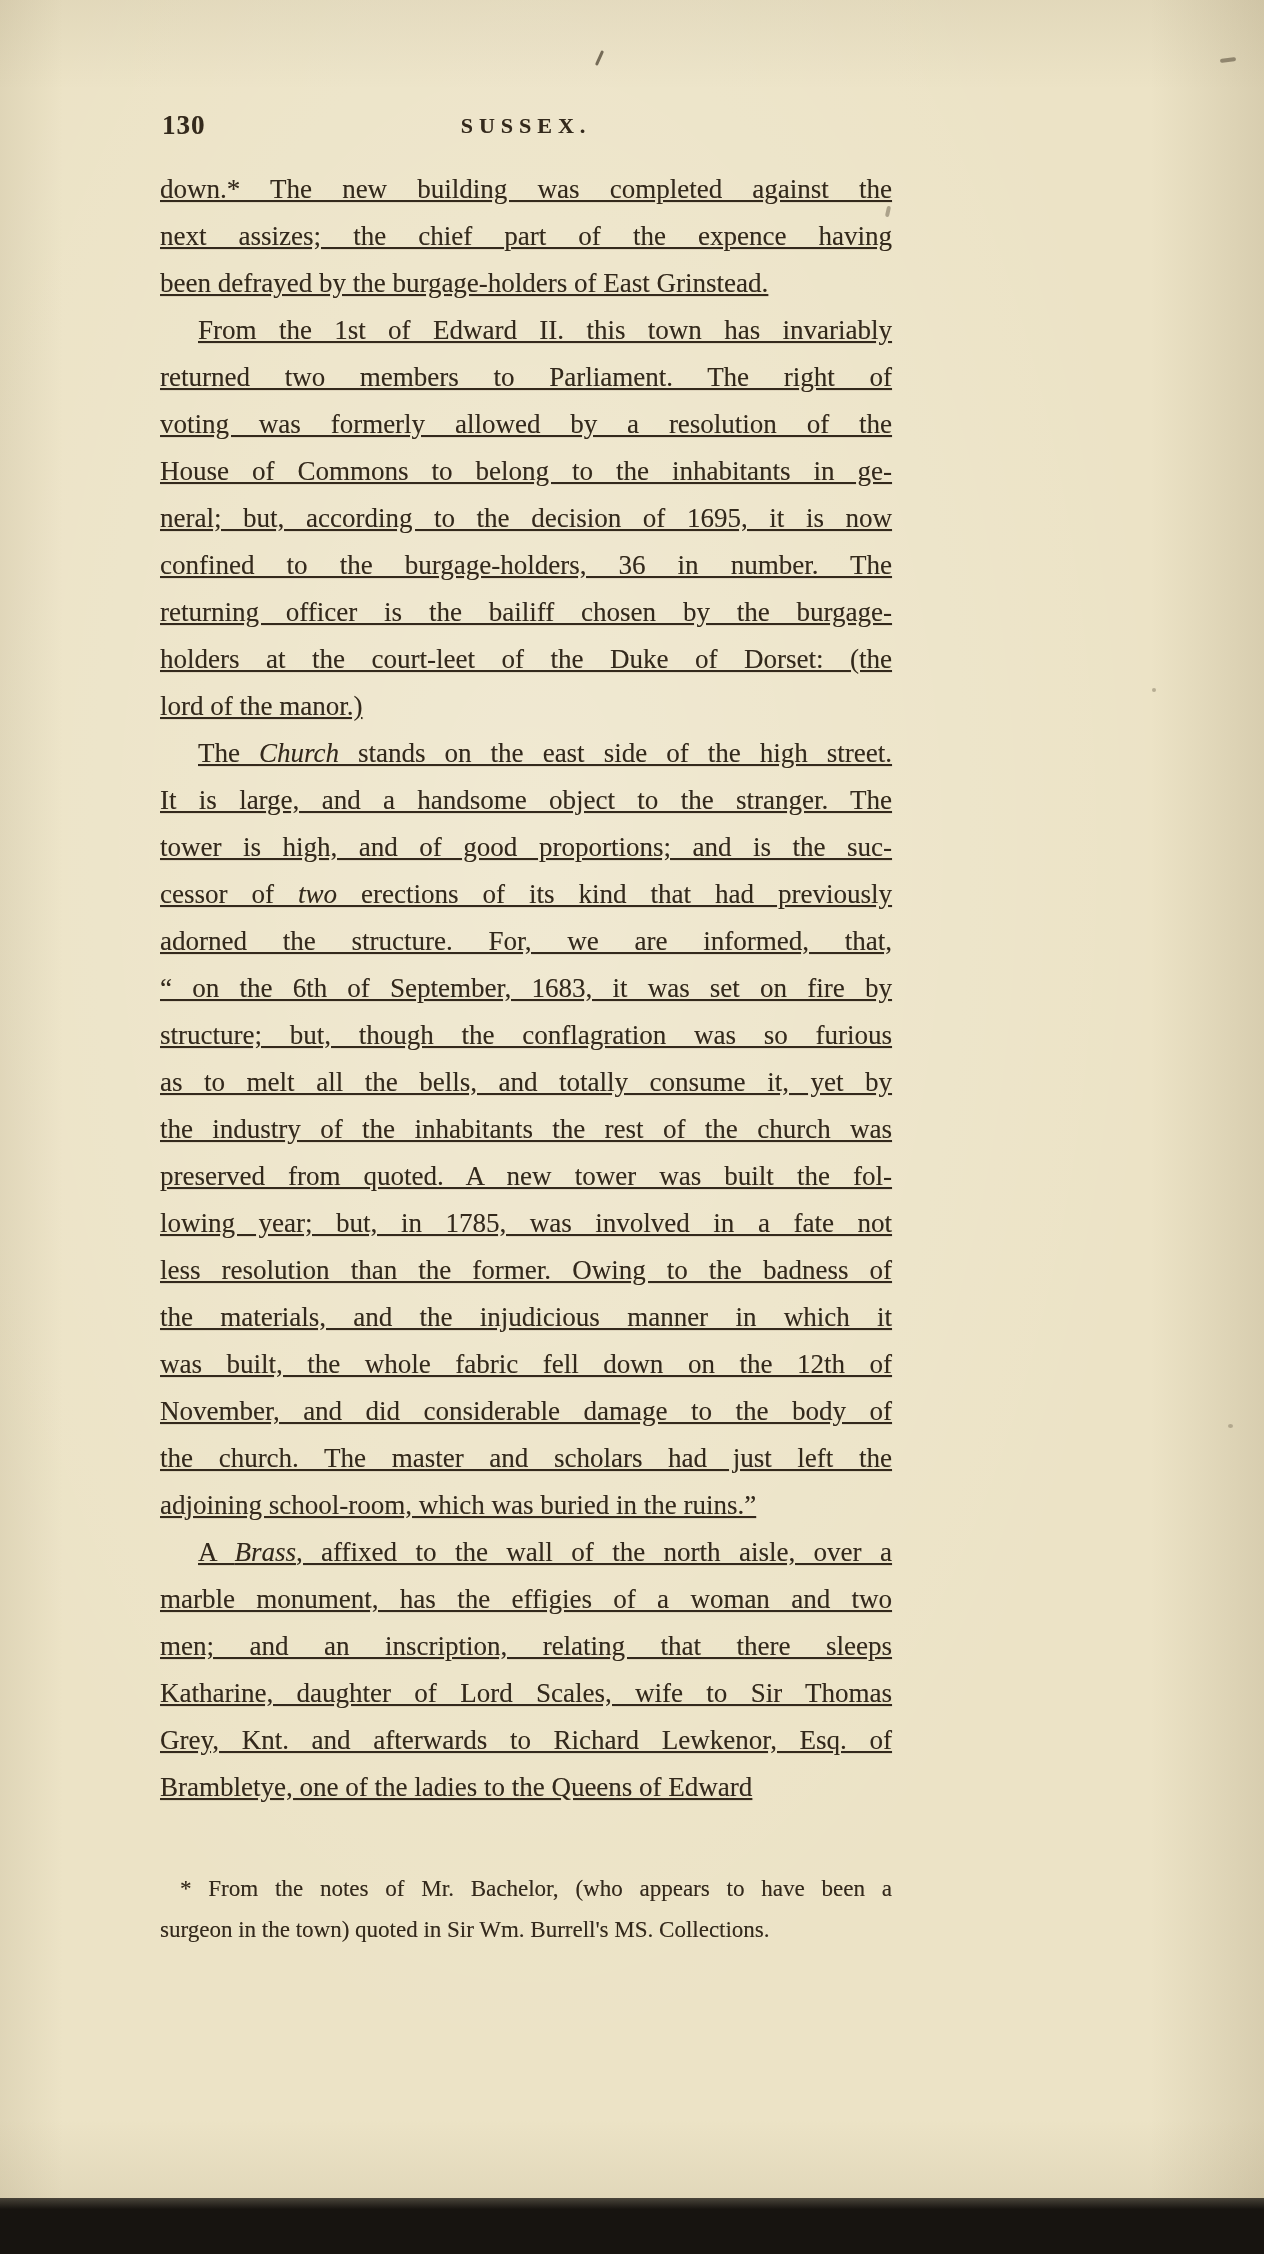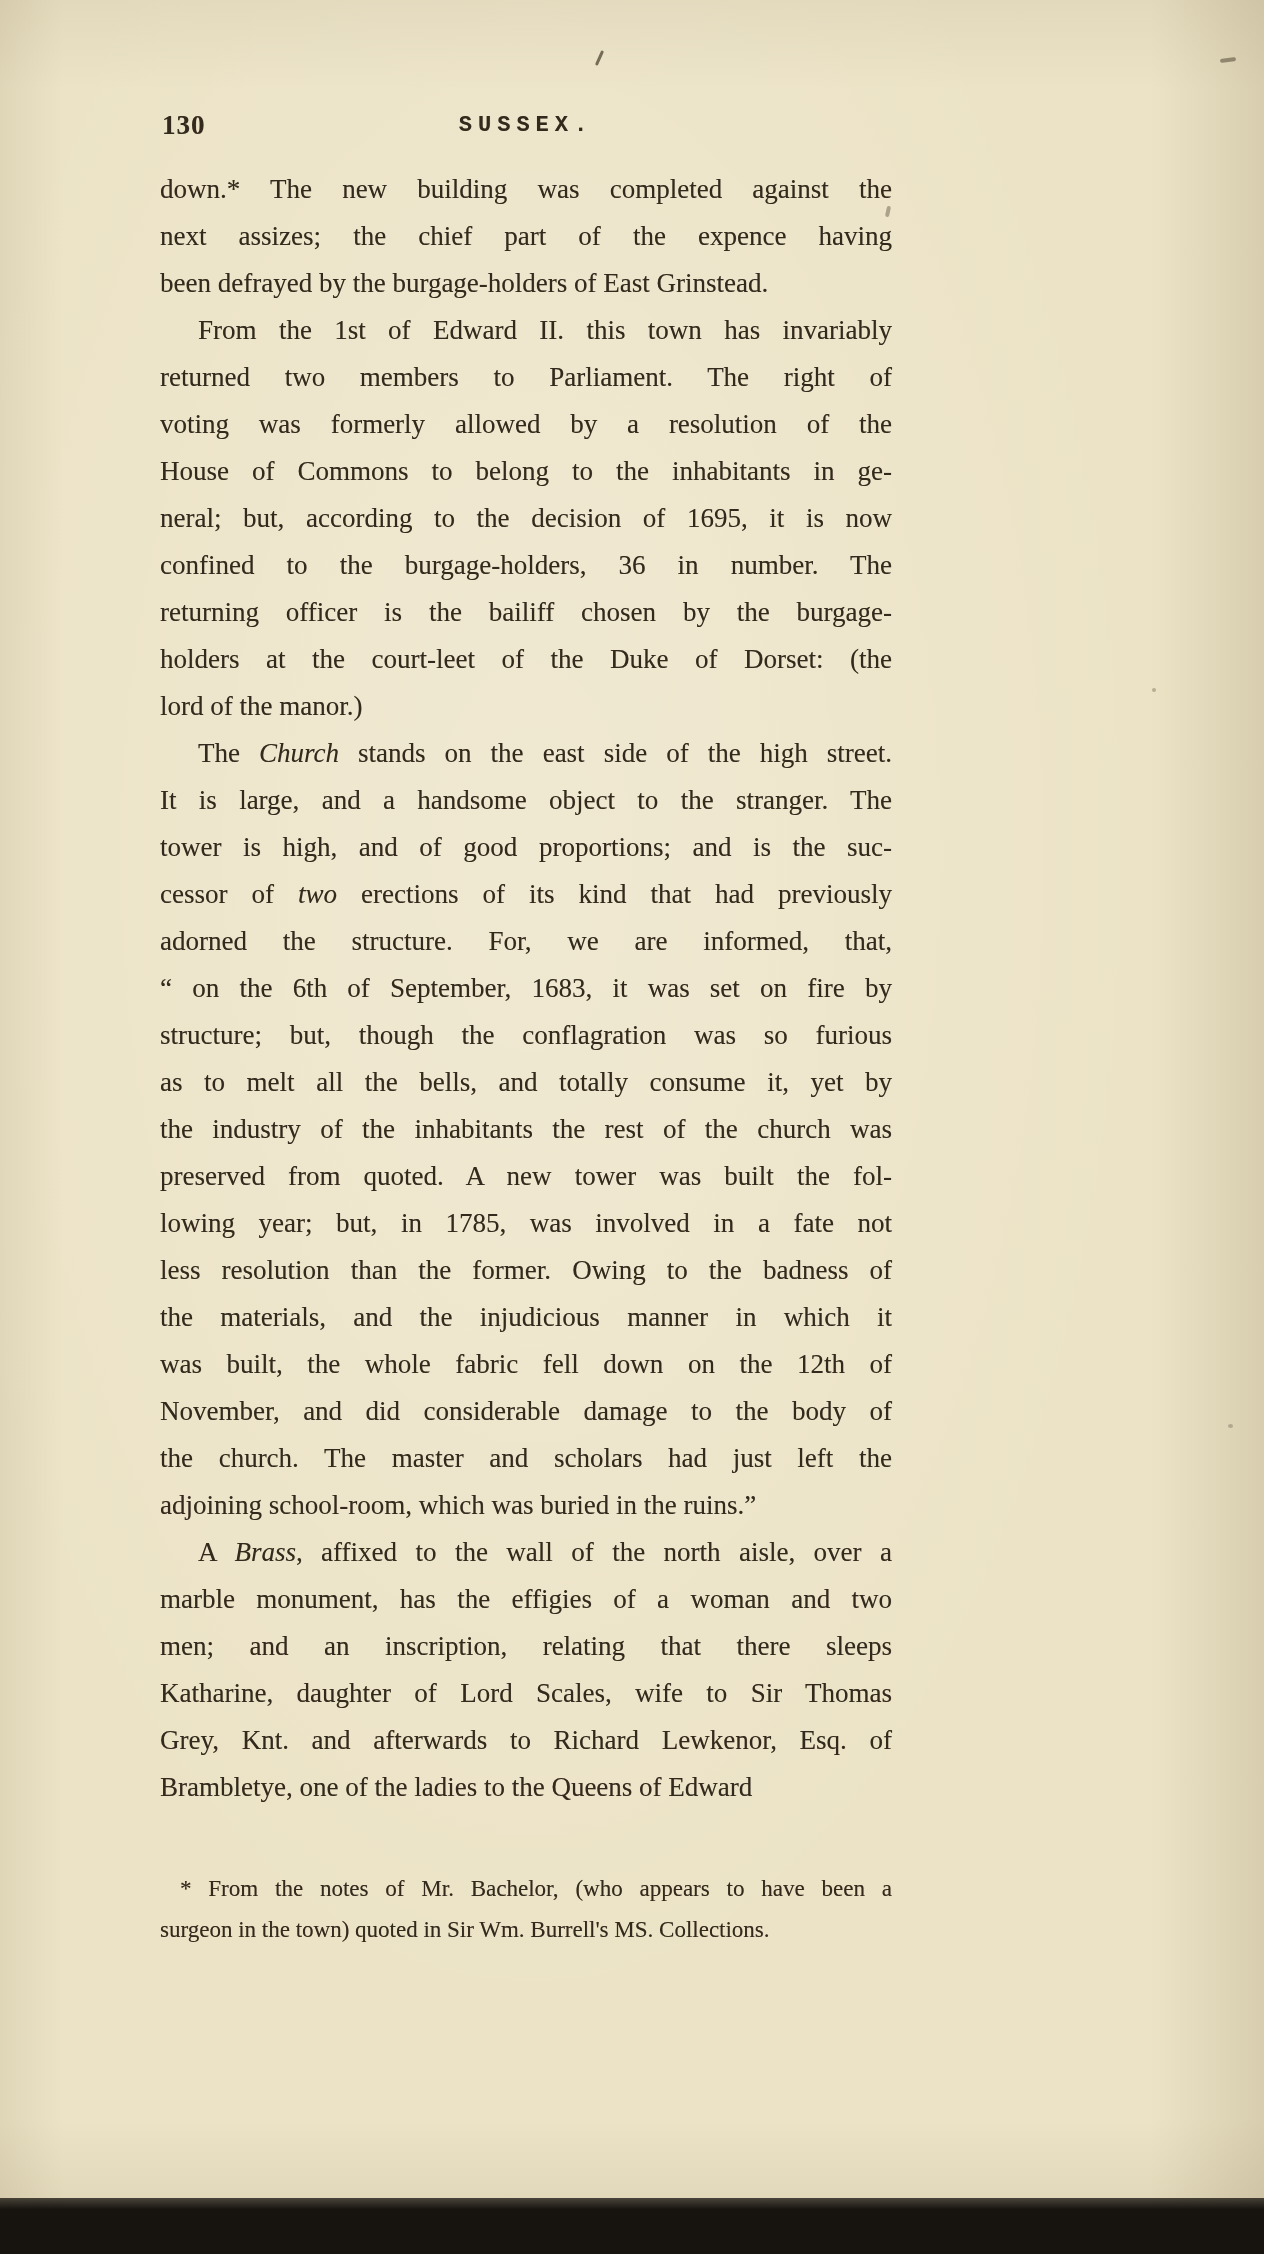--- a/index.html
+++ b/index.html
@@ -29,26 +29,26 @@
   }
   .page-number{
     position:absolute;left:2px;top:2px;
     font-size:27px;font-weight:bold;letter-spacing:1px;
     text-shadow:0.2px 0.3px 0.6px rgba(60,45,25,0.35);
   }
   .running-title{
     position:absolute;left:0;right:0;top:5px;text-align:center;
     font-size:22px;font-weight:bold;letter-spacing:6px;
     text-shadow:0.2px 0.3px 0.6px rgba(60,45,25,0.35);
-    font-family:Liberation Mono, monospace;
   }
   .text-block{
     position:absolute;top:166px;left:160px;width:732px;
     font-size:27px;line-height:47px;
     text-shadow:0.2px 0.3px 0.6px rgba(60,45,25,0.32);
+    text-decoration:underline;
   }
   .line{
     text-align:justify;
     text-align-last:justify;
   }
   .line.last-line{
     text-align:right;
     text-align-last:left;
   }
   .line.first-line{

